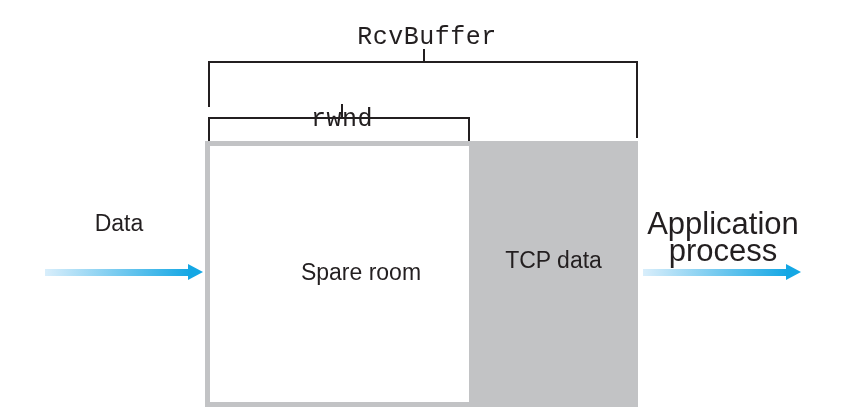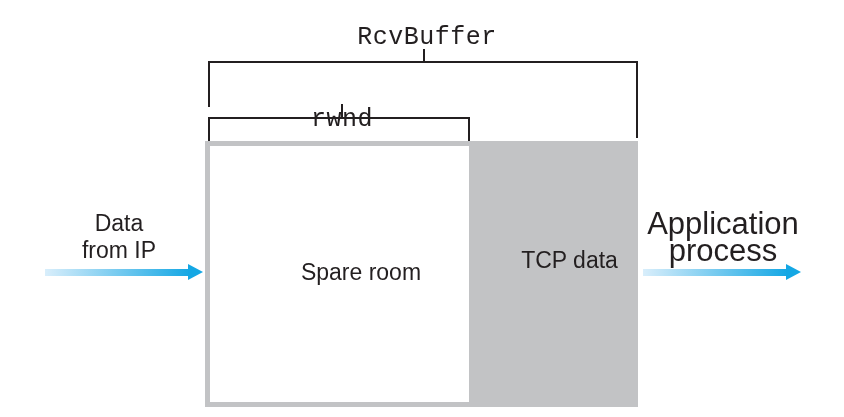--- a/index.html
+++ b/index.html
@@ -44,21 +44,21 @@
   }
   .spare-region{
     position:absolute;left:5px;top:5px;width:259px;height:256px;
     background:#ffffff;
   }
   .spare-text{position:absolute;left:0;top:113px;width:302px;text-align:center;
     font-size:23px;line-height:27px;}
   .tcp-region{
     position:absolute;left:264px;top:0;width:169px;height:266px;
   }
-  .tcp-text{position:absolute;left:0;top:106px;width:201px;text-align:center;
+  .tcp-text{position:absolute;left:0;top:106px;width:169px;text-align:center;
     font-size:23px;line-height:27px;}
 
   
   .left-label{left:39px;top:210px;width:160px;font-size:23px;line-height:27px;}
   .right-label{left:643px;top:210px;width:160px;font-size:31px;line-height:27px;}
 
   
   .arrow-shaft{
     position:absolute;height:7px;width:145px;
     background:linear-gradient(to right,var(--arrow-blue-light),var(--arrow-blue));
@@ -97,21 +97,20 @@
     </div>
     <div class="tcp-region">
       <div class="tcp-text">
         <div>TCP data</div>
       </div>
     </div>
   </div>
 
   <div class="label left-label">
     <div>Data</div>
-    <div>from IP</div>
   </div>
   <div class="arrow-shaft in-shaft"></div>
   <div class="arrow-head in-head"></div>
 
   <div class="label right-label">
     <div>Application</div>
     <div>process</div>
   </div>
   <div class="arrow-shaft out-shaft"></div>
   <div class="arrow-head out-head"></div>

